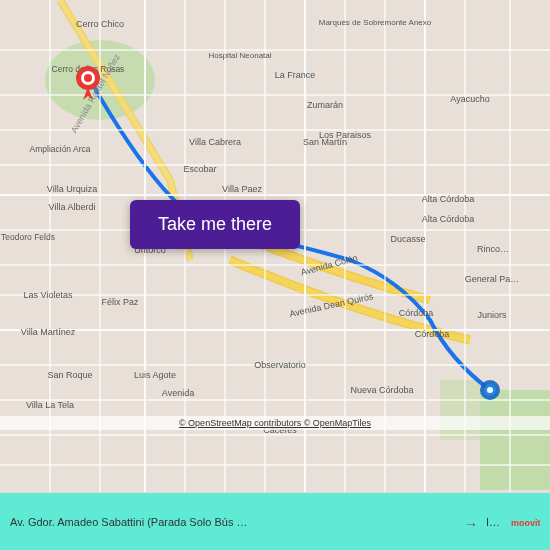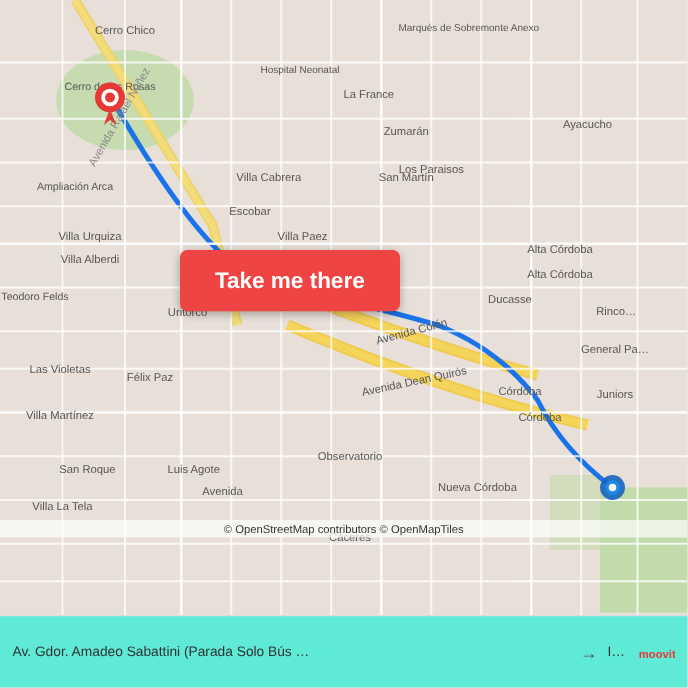--- a/index.html
+++ b/index.html
@@ -25,28 +25,28 @@
       position: absolute;
       inset: 0;
       width: 100%;
       height: 100%;
     }
 
     
     #take-me-there-btn {
       position: absolute;
       top: 200px;
-      left: 144px;
-      background-color: #ef4444;
+      left: 130px;
+      background-color: #4c1d95;
       color: white;
       border: none;
       border-radius: 6px;
       padding: 14px 28px;
       font-size: 18px;
-      font-weight: bold;
+      font-weight: normal;
       cursor: pointer;
       box-shadow: 0 2px 8px rgba(0,0,0,0.3);
       z-index: 10;
       white-space: nowrap;
     }
 
     
     #bottom-bar {
       background: #5eead4;
       border-top: 1px solid #ddd;
@@ -102,20 +102,21 @@
     #attribution {
       position: absolute;
       bottom: 62px;
       left: 0;
       right: 0;
       background: rgba(255,255,255,0.7);
       font-size: 9px;
       color: #333;
       padding: 2px 6px;
       text-align: center;
+      text-decoration: underline;
     }
   </style>
 </head>
 <body>
 
 <div id="app">
   <div id="map-container">
     <svg id="map-svg" viewBox="0 0 550 492" xmlns="http://www.w3.org/2000/svg">
 
       <rect width="550" height="492" fill="#e8e0d8"></rect>

